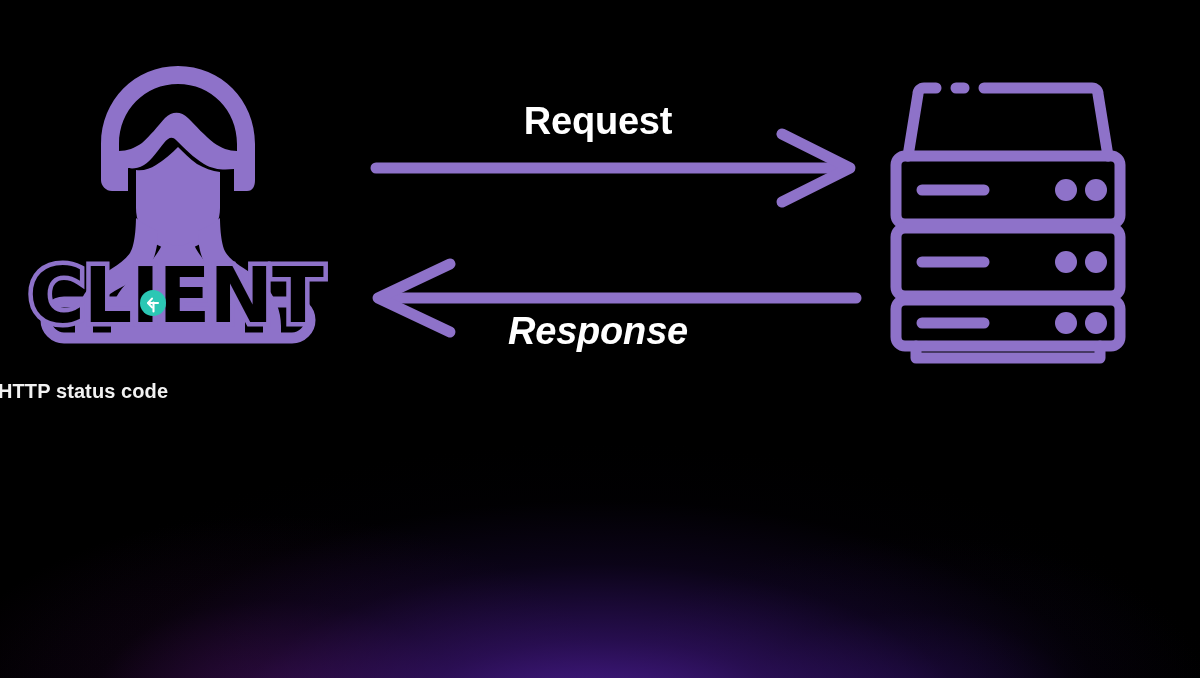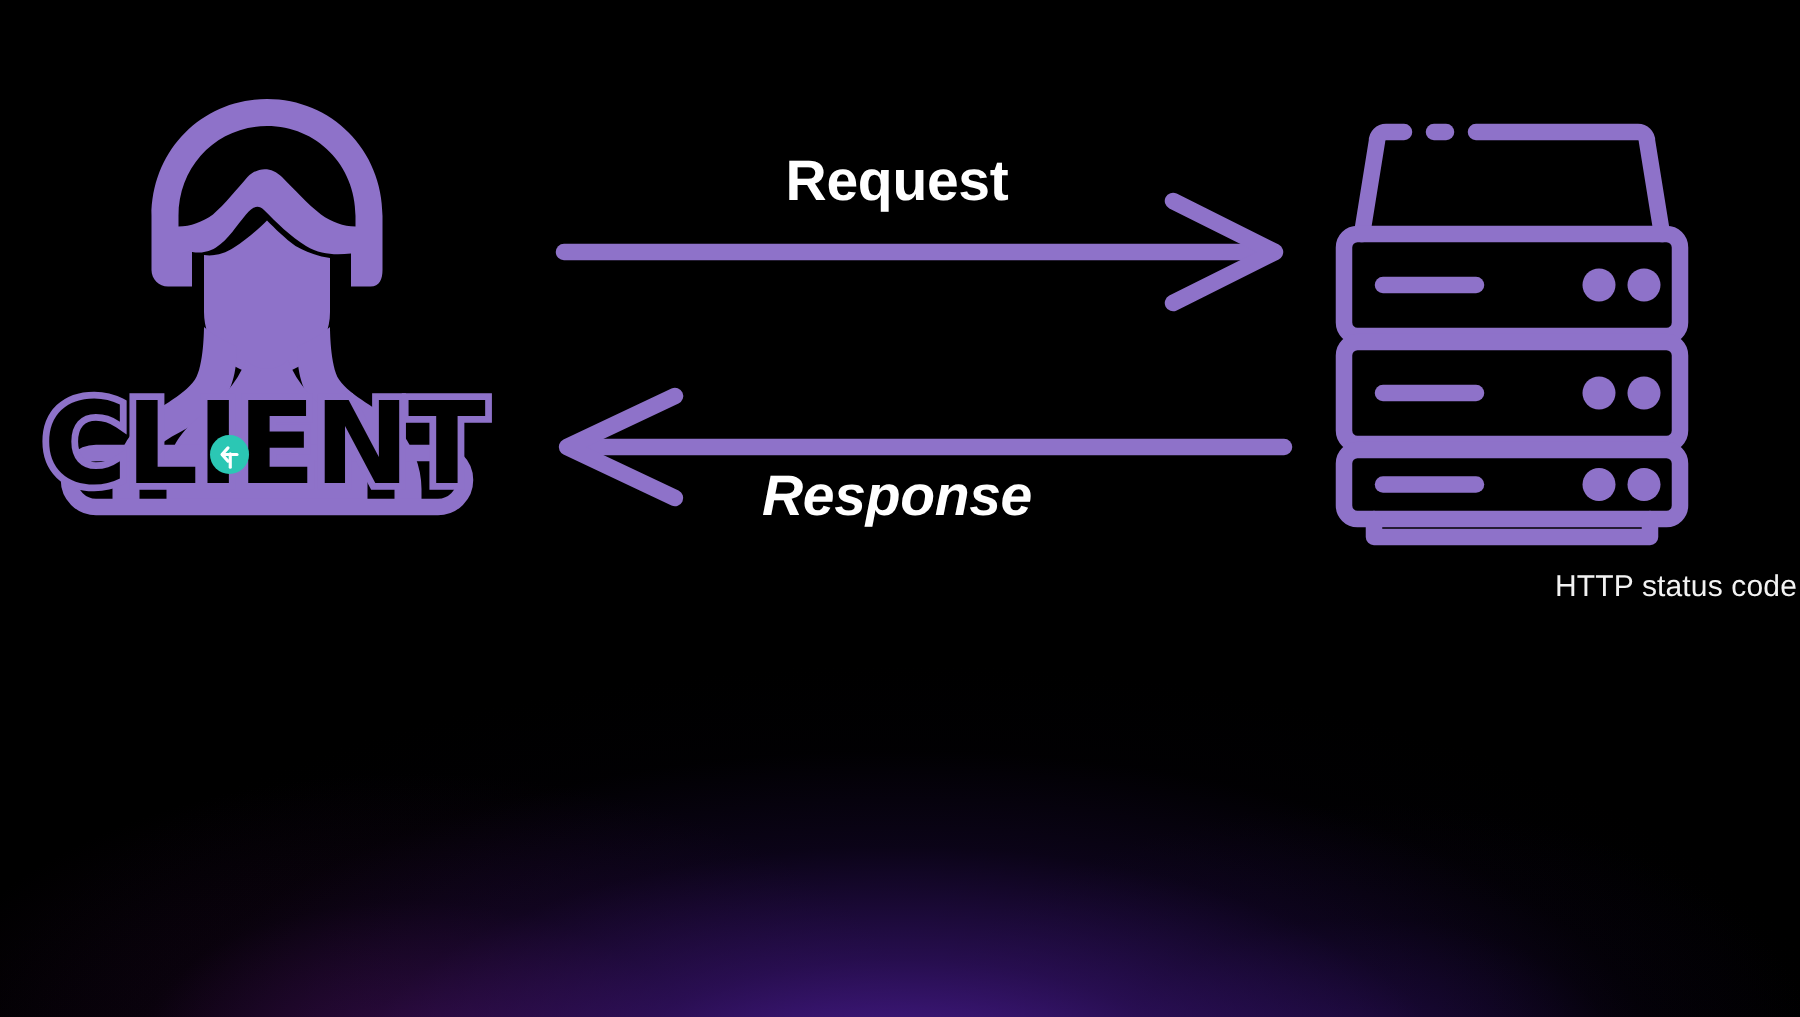--- a/index.html
+++ b/index.html
@@ -109,24 +109,24 @@
     line-height: 1;
     font-style: italic;
   }
   .label-response-inner { display: inline-block; transform: translateX(-2px); }
 
   .label-sub {
     position: absolute;
     left: 0;
     top: 381px;
     width: 1200px;
-    text-align: right;
+    text-align: left;
     color: #f2f2f2;
     font-size: 20px;
-    font-weight: 400;
+    font-weight: 700;
     letter-spacing: 0.1px;
     line-height: 1;
   }
   .label-sub-inner { display: inline-block; transform: translateX(-2px); }
 
   
   .client-word {
     position: absolute;
     left: 26px;
     top: 256px;

